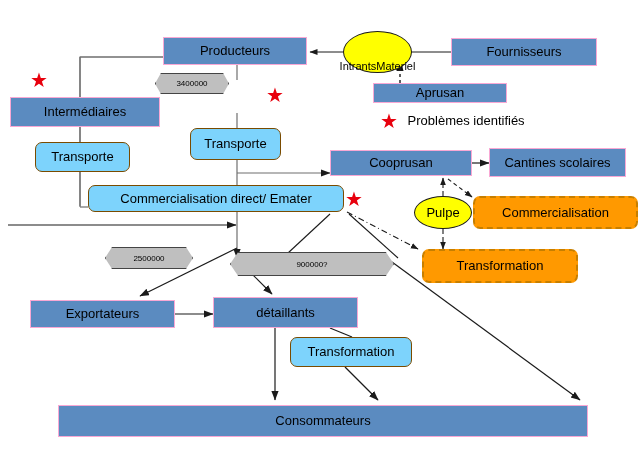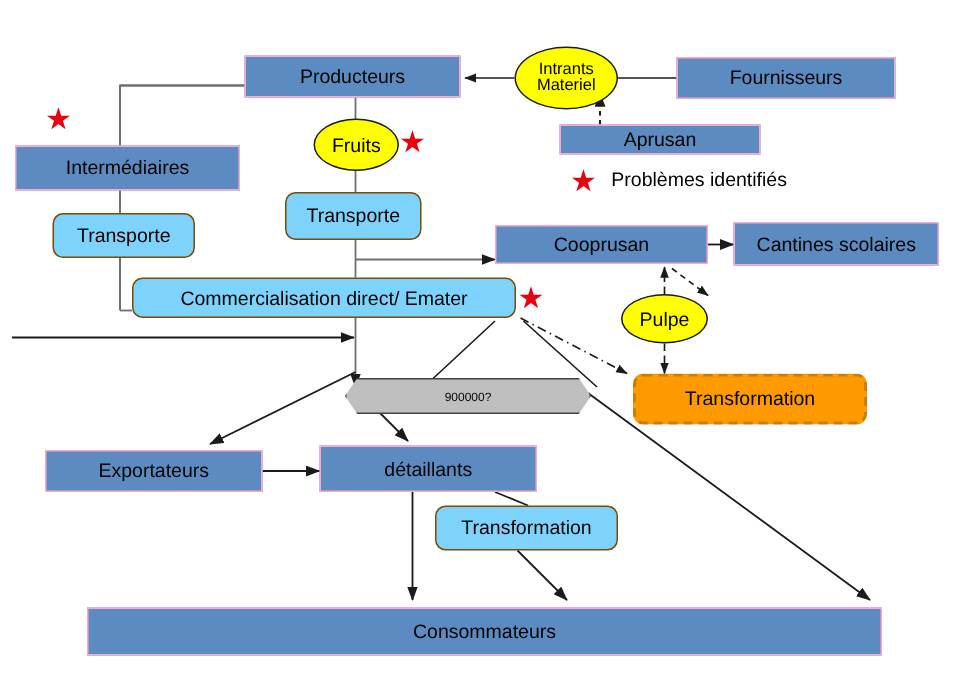--- a/index.html
+++ b/index.html
@@ -142,37 +142,37 @@
 
     <line x1="330" y1="328" x2="352" y2="337" stroke="#1b1b1b" stroke-width="1.2"></line>
 
     <line x1="345" y1="367" x2="378" y2="400" stroke="#1b1b1b" stroke-width="1.2" marker-end="url(#ah)"></line>
   </svg>
 
   <div class="node box-blue" style="left:163px;top:37px;width:144px;height:28px;">
     <span>Producteurs</span>
   </div>
 
-  <div class="node ellipse-yellow ellipse-small" style="left:343px;top:31px;width:69px;height:42px;flex-direction:column;">
+  <div class="node ellipse-yellow ellipse-small" style="left:343px;top:31px;width:69px;height:42px;flex-direction:row;align-items:flex-end;">
     <span>Intrants</span>
     <span>Materiel</span>
   </div>
 
   <div class="node box-blue" style="left:451px;top:38px;width:146px;height:28px;">
     <span>Fournisseurs</span>
   </div>
 
   <div class="node box-blue" style="left:373px;top:83px;width:134px;height:20px;">
     <span>Aprusan</span>
   </div>
 
-
-  <div class="node ellipse-yellow" style="left:209px;top:79px;width:57px;height:35px;">
-    <span>Fruits</span>
-  </div>
+  <div class="hex" style="left:155px;top:73px;width:72px;height:19px;">
+    <span>3400000</span>
+  </div>
+
 
   <div class="node box-blue" style="left:10px;top:97px;width:150px;height:30px;">
     <span>Intermédiaires</span>
   </div>
 
   <div class="node box-orange" style="left:35px;top:142px;width:95px;height:30px;">
     <span>Transporte</span>
   </div>
 
   <div class="node box-orange" style="left:190px;top:128px;width:91px;height:32px;">
@@ -188,25 +188,31 @@
   </div>
 
   <div class="node box-blue" style="left:489px;top:148px;width:137px;height:29px;">
     <span>Cantines scolaires</span>
   </div>
 
   <div class="node ellipse-yellow" style="left:414px;top:196px;width:58px;height:33px;">
     <span>Pulpe</span>
   </div>
 
+  <div class="node box-orange-dash" style="left:473px;top:196px;width:165px;height:33px;">
+    <span>Commercialisation</span>
+  </div>
 
   <div class="node box-orange-dash" style="left:422px;top:249px;width:156px;height:34px;">
     <span>Transformation</span>
   </div>
 
+  <div class="hex" style="left:105px;top:247px;width:86px;height:20px;">
+    <span>2500000</span>
+  </div>
 
   <div class="hex hex-wide" style="left:230px;top:252px;width:162px;height:22px;">
     <span>900000?</span>
   </div>
 
   <div class="node box-blue" style="left:30px;top:300px;width:145px;height:28px;">
     <span>Exportateurs</span>
   </div>
 
   <div class="node box-blue" style="left:213px;top:297px;width:145px;height:31px;">

